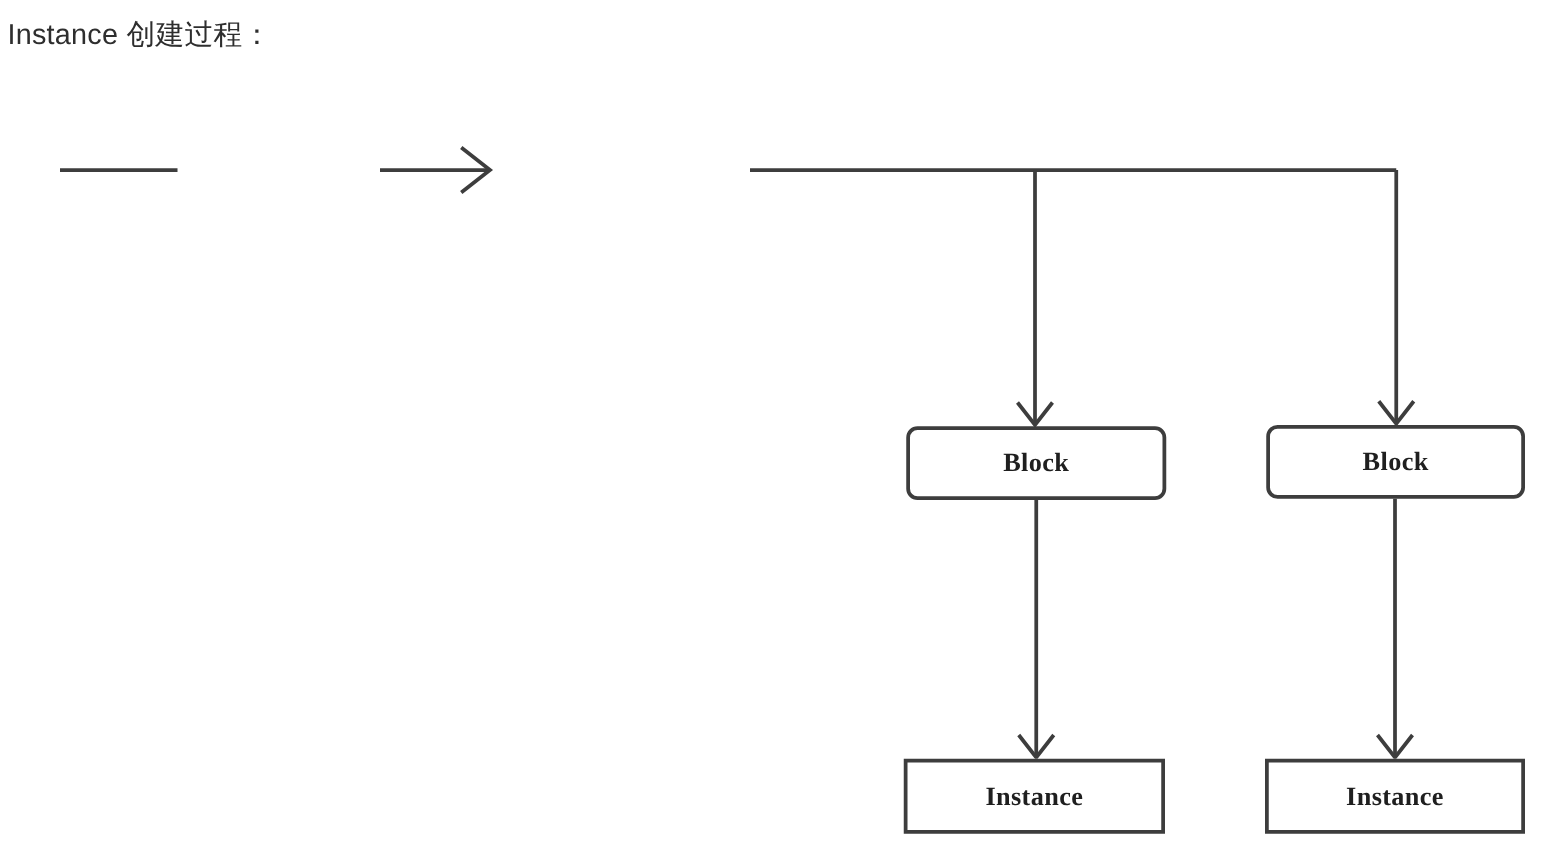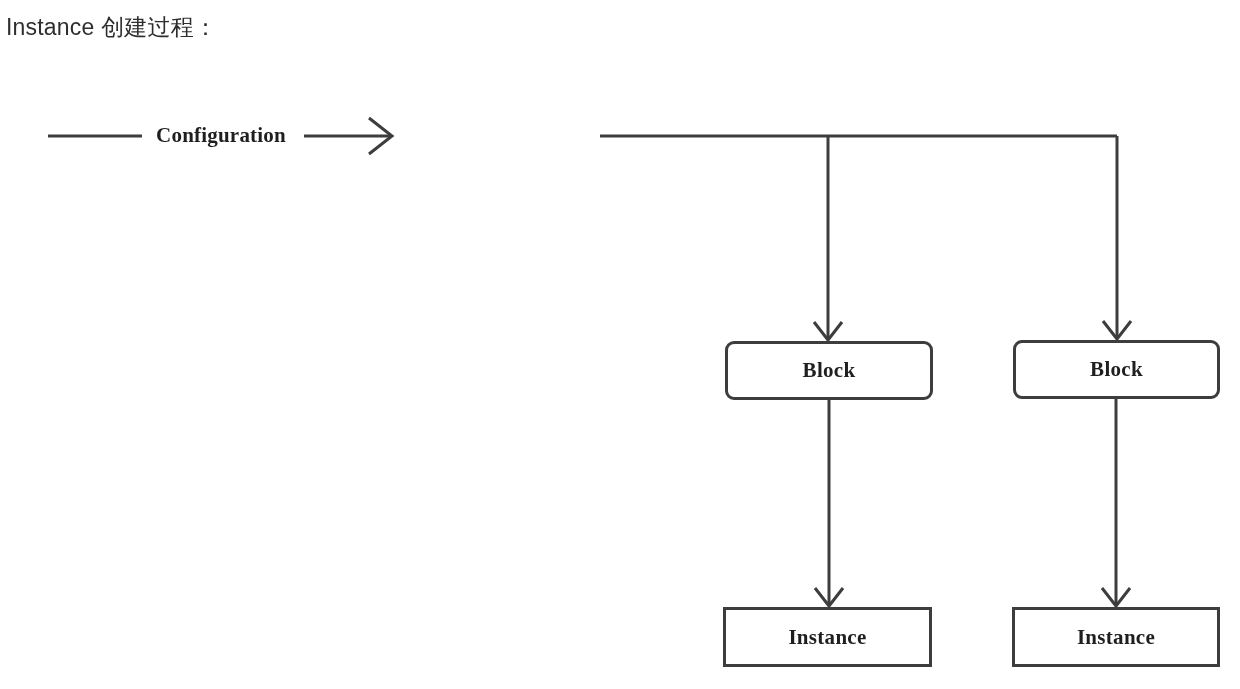--- a/index.html
+++ b/index.html
@@ -97,21 +97,20 @@
     <path d="M1117 136 V337"></path>
     <path d="M1103 321 L1117 339 L1131 321"></path>
 
     <path d="M829 400 V604"></path>
     <path d="M815 588 L829 606 L843 588"></path>
 
     <path d="M1116 399 V604"></path>
     <path d="M1102 588 L1116 606 L1130 588"></path>
   </svg>
 
-  <div class="edge-label">Configuration</div>
 
 
   <div class="node node-block-left">
     <span>Block</span>
   </div>
 
   <div class="node node-block-right">
     <span>Block</span>
   </div>
 

